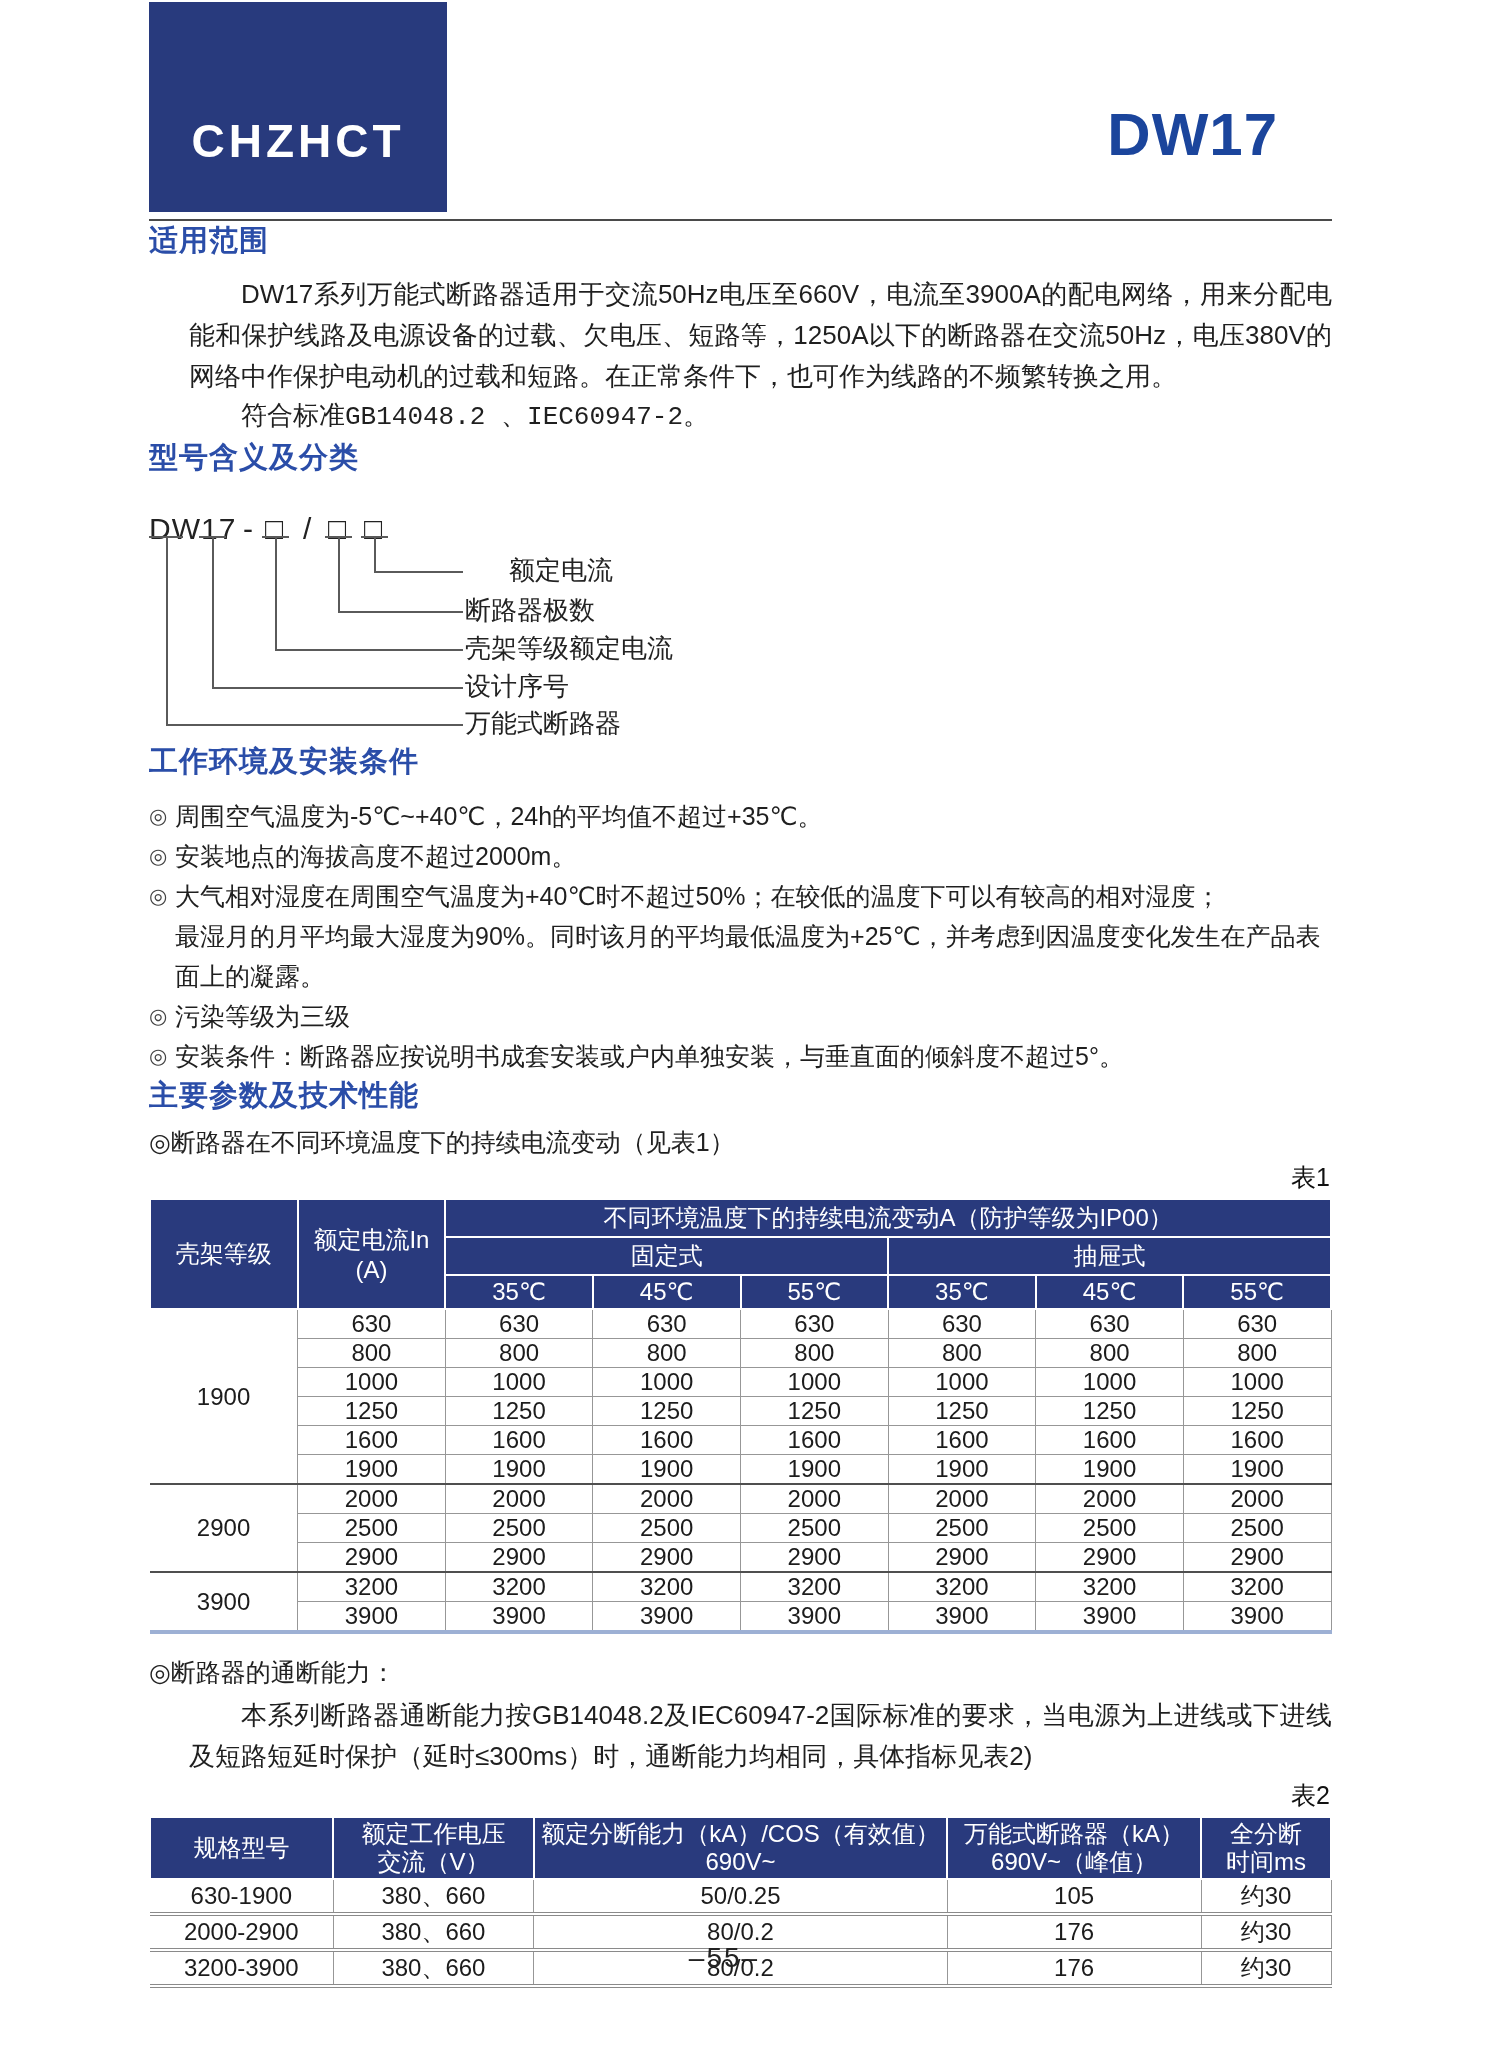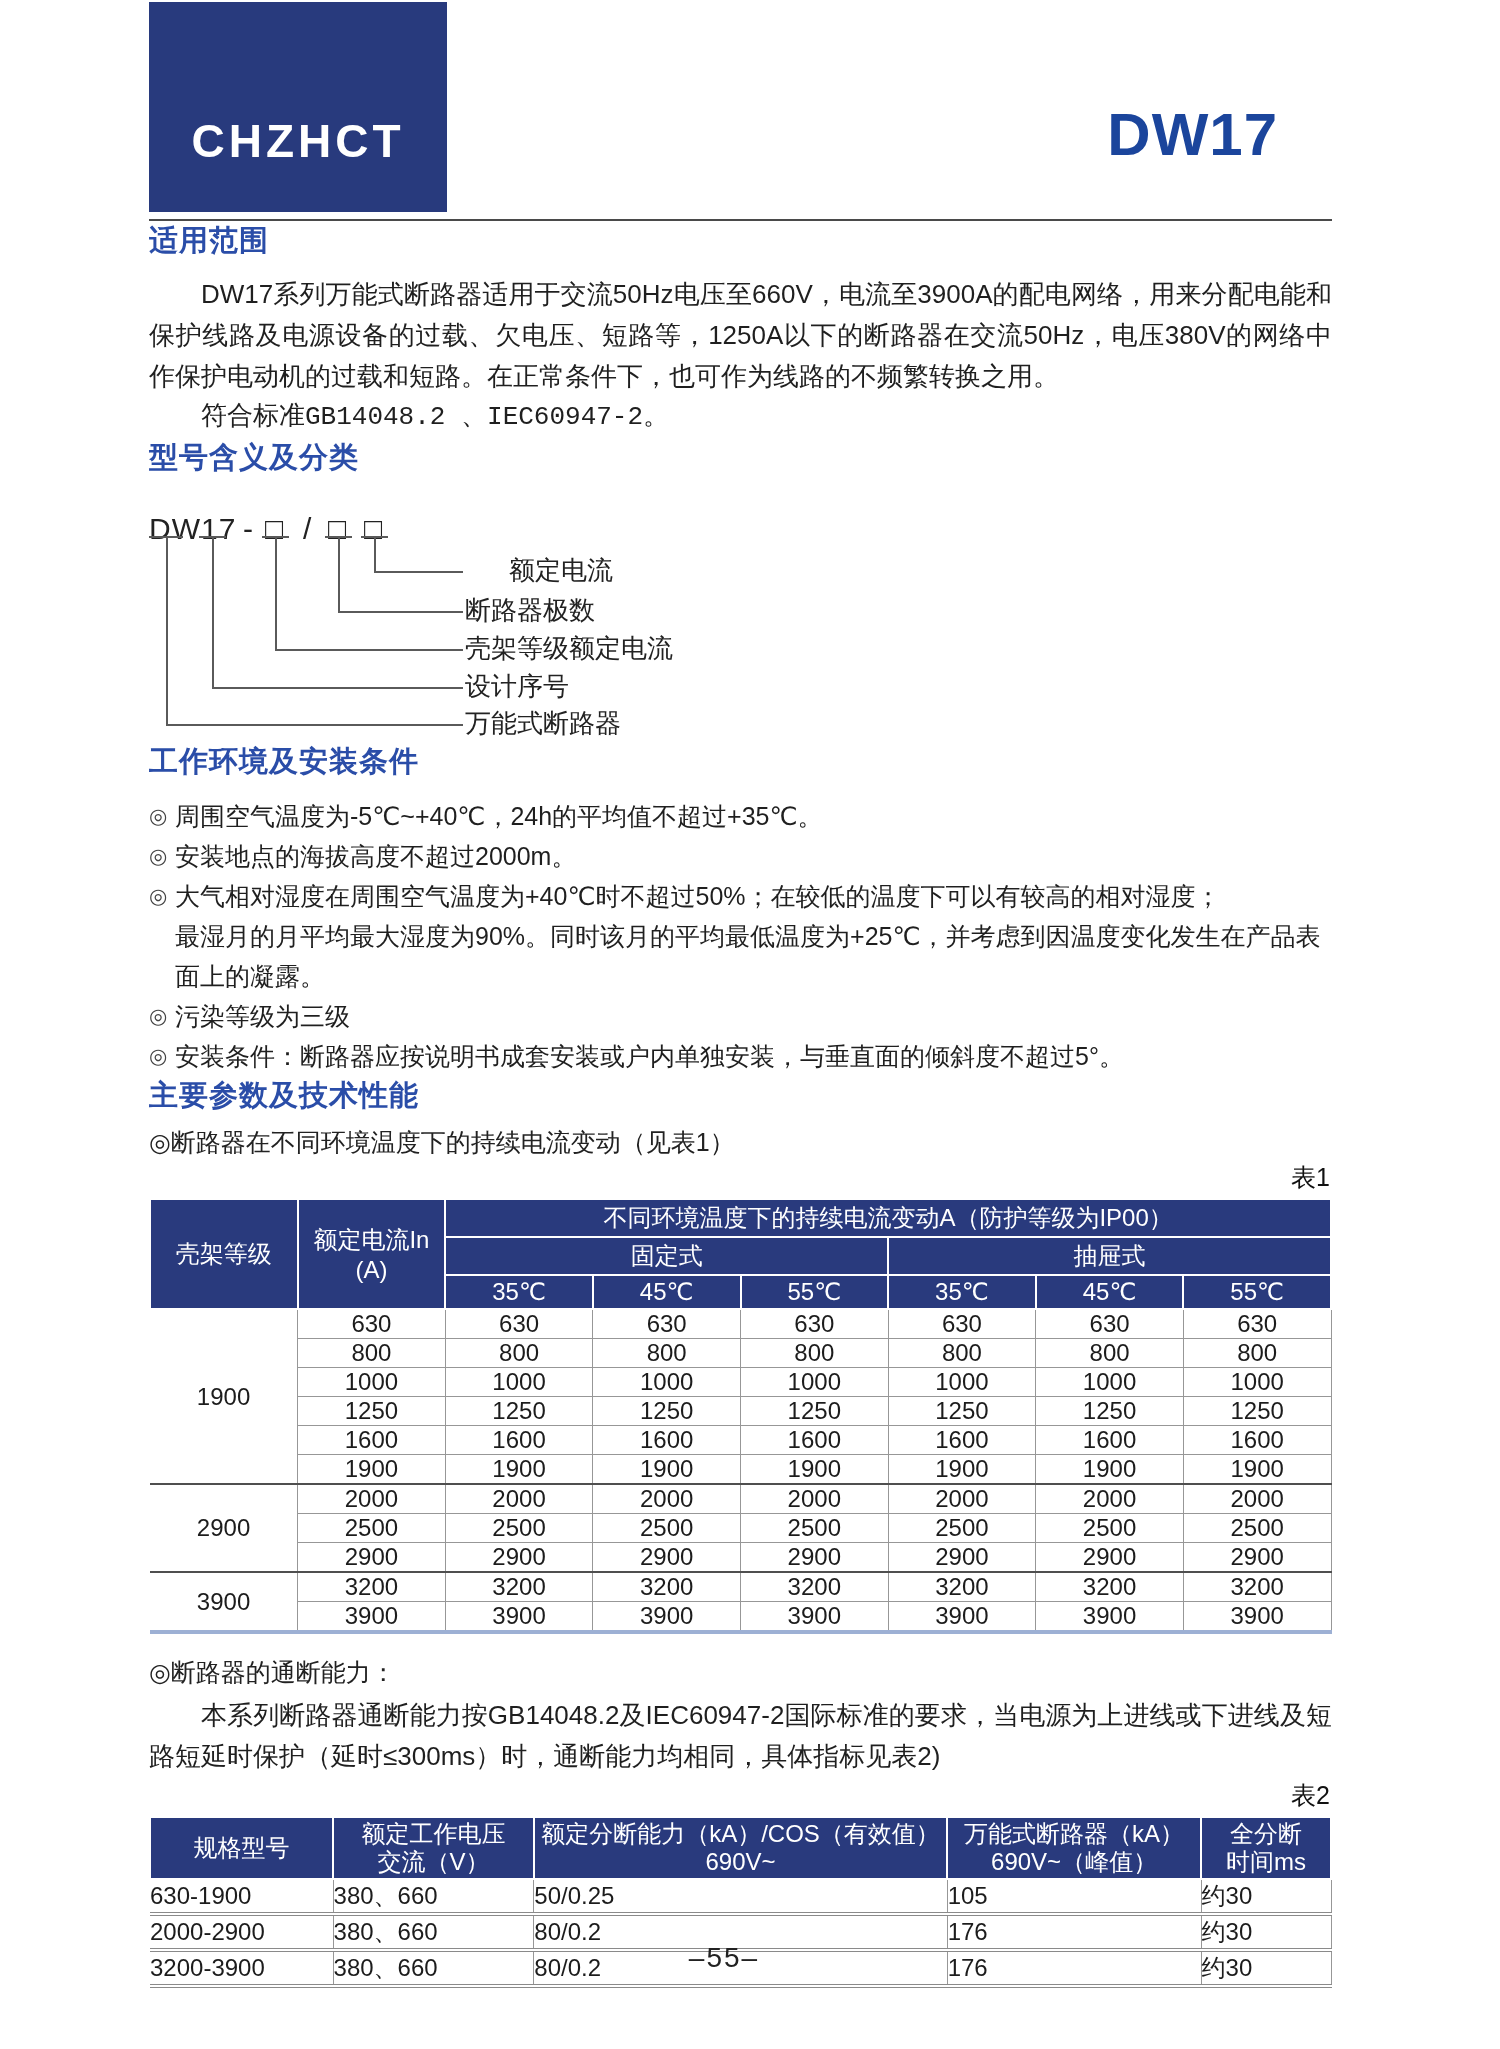--- a/index.html
+++ b/index.html
@@ -16,21 +16,21 @@
   .header-rule{position:absolute;left:149px;top:219px;width:1183px;height:2px;background:#4a4a4a;}
   
   .content{position:absolute;left:0;top:221px;width:1500px;padding:0;box-sizing:border-box;}
   .inner{margin:0 168px 0 149px;}
   h2.sec{font-size:29px;font-weight:700;color:#2a4da8;letter-spacing:1px;margin:0;}
   .sec-scope{margin-top:40px;}
   .sec-model{margin-top:26px;}
   .sec-env{margin-top:4px;}
   .sec-tech{margin-top:6px;}
   .para{font-size:26px;line-height:41px;text-align:justify;margin-top:13px;}
-  .indent{text-indent:2em;}
+  .indent{text-indent:2em;margin-left:40px;}
   
   .model-diagram{position:relative;height:246px;margin-top:18px;}
   .code-part{position:absolute;top:16px;font-size:30px;color:#222;letter-spacing:1px;}
   .tick{position:absolute;top:40px;height:0;border-top:2px solid #5a5a5a;}
   .connector{position:absolute;top:42px;border-left:2px solid #5a5a5a;border-bottom:2px solid #5a5a5a;}
   .diagram-label{position:absolute;left:316px;font-size:26px;line-height:32px;color:#222;white-space:nowrap;}
   
   .env-list{margin-top:14px;}
   .bullet{display:flex;font-size:25px;line-height:40px;}
   .bullet .marker{width:26px;flex:0 0 26px;color:#444;font-size:21px;}
@@ -43,21 +43,21 @@
   #table1{border-bottom:4px solid #9db0d4;}
   #table1 th{background:#293a7d;color:#fff;font-weight:400;font-size:24px;border:2px solid #fff;padding:2px 0;height:24px;}
   #table1 td{text-align:center;font-size:24px;color:#1c1c1c;height:27px;padding:0;
     border-top:1px solid #979797;border-right:1px solid #979797;}
   #table1 tbody tr:first-child td{border-top:none;}
   #table1 tbody tr.group-start td{border-top:2px solid #4f4f4f;}
   
   #table2 th{background:#293a7d;color:#fff;font-weight:400;font-size:24px;border:2px solid #fff;padding:2px 0;vertical-align:middle;}
   #table2 th .hl{line-height:28px;}
   #table2 th .hl:empty{display:none;}
-  #table2 td{font-size:24px;color:#1c1c1c;height:27px;padding:0;
+  #table2 td{text-align:center;font-size:24px;color:#1c1c1c;height:27px;padding:0;
     border-right:1px solid #979797;border-bottom:4px double #8a8a8a;}
   
   .page-number{position:absolute;top:1942px;left:0;width:100%;text-align:center;font-size:28px;color:#222;letter-spacing:2px;}
 </style>
 </head>
 <body>
 
 <div id="page">
 
   <div class="logo-box">

